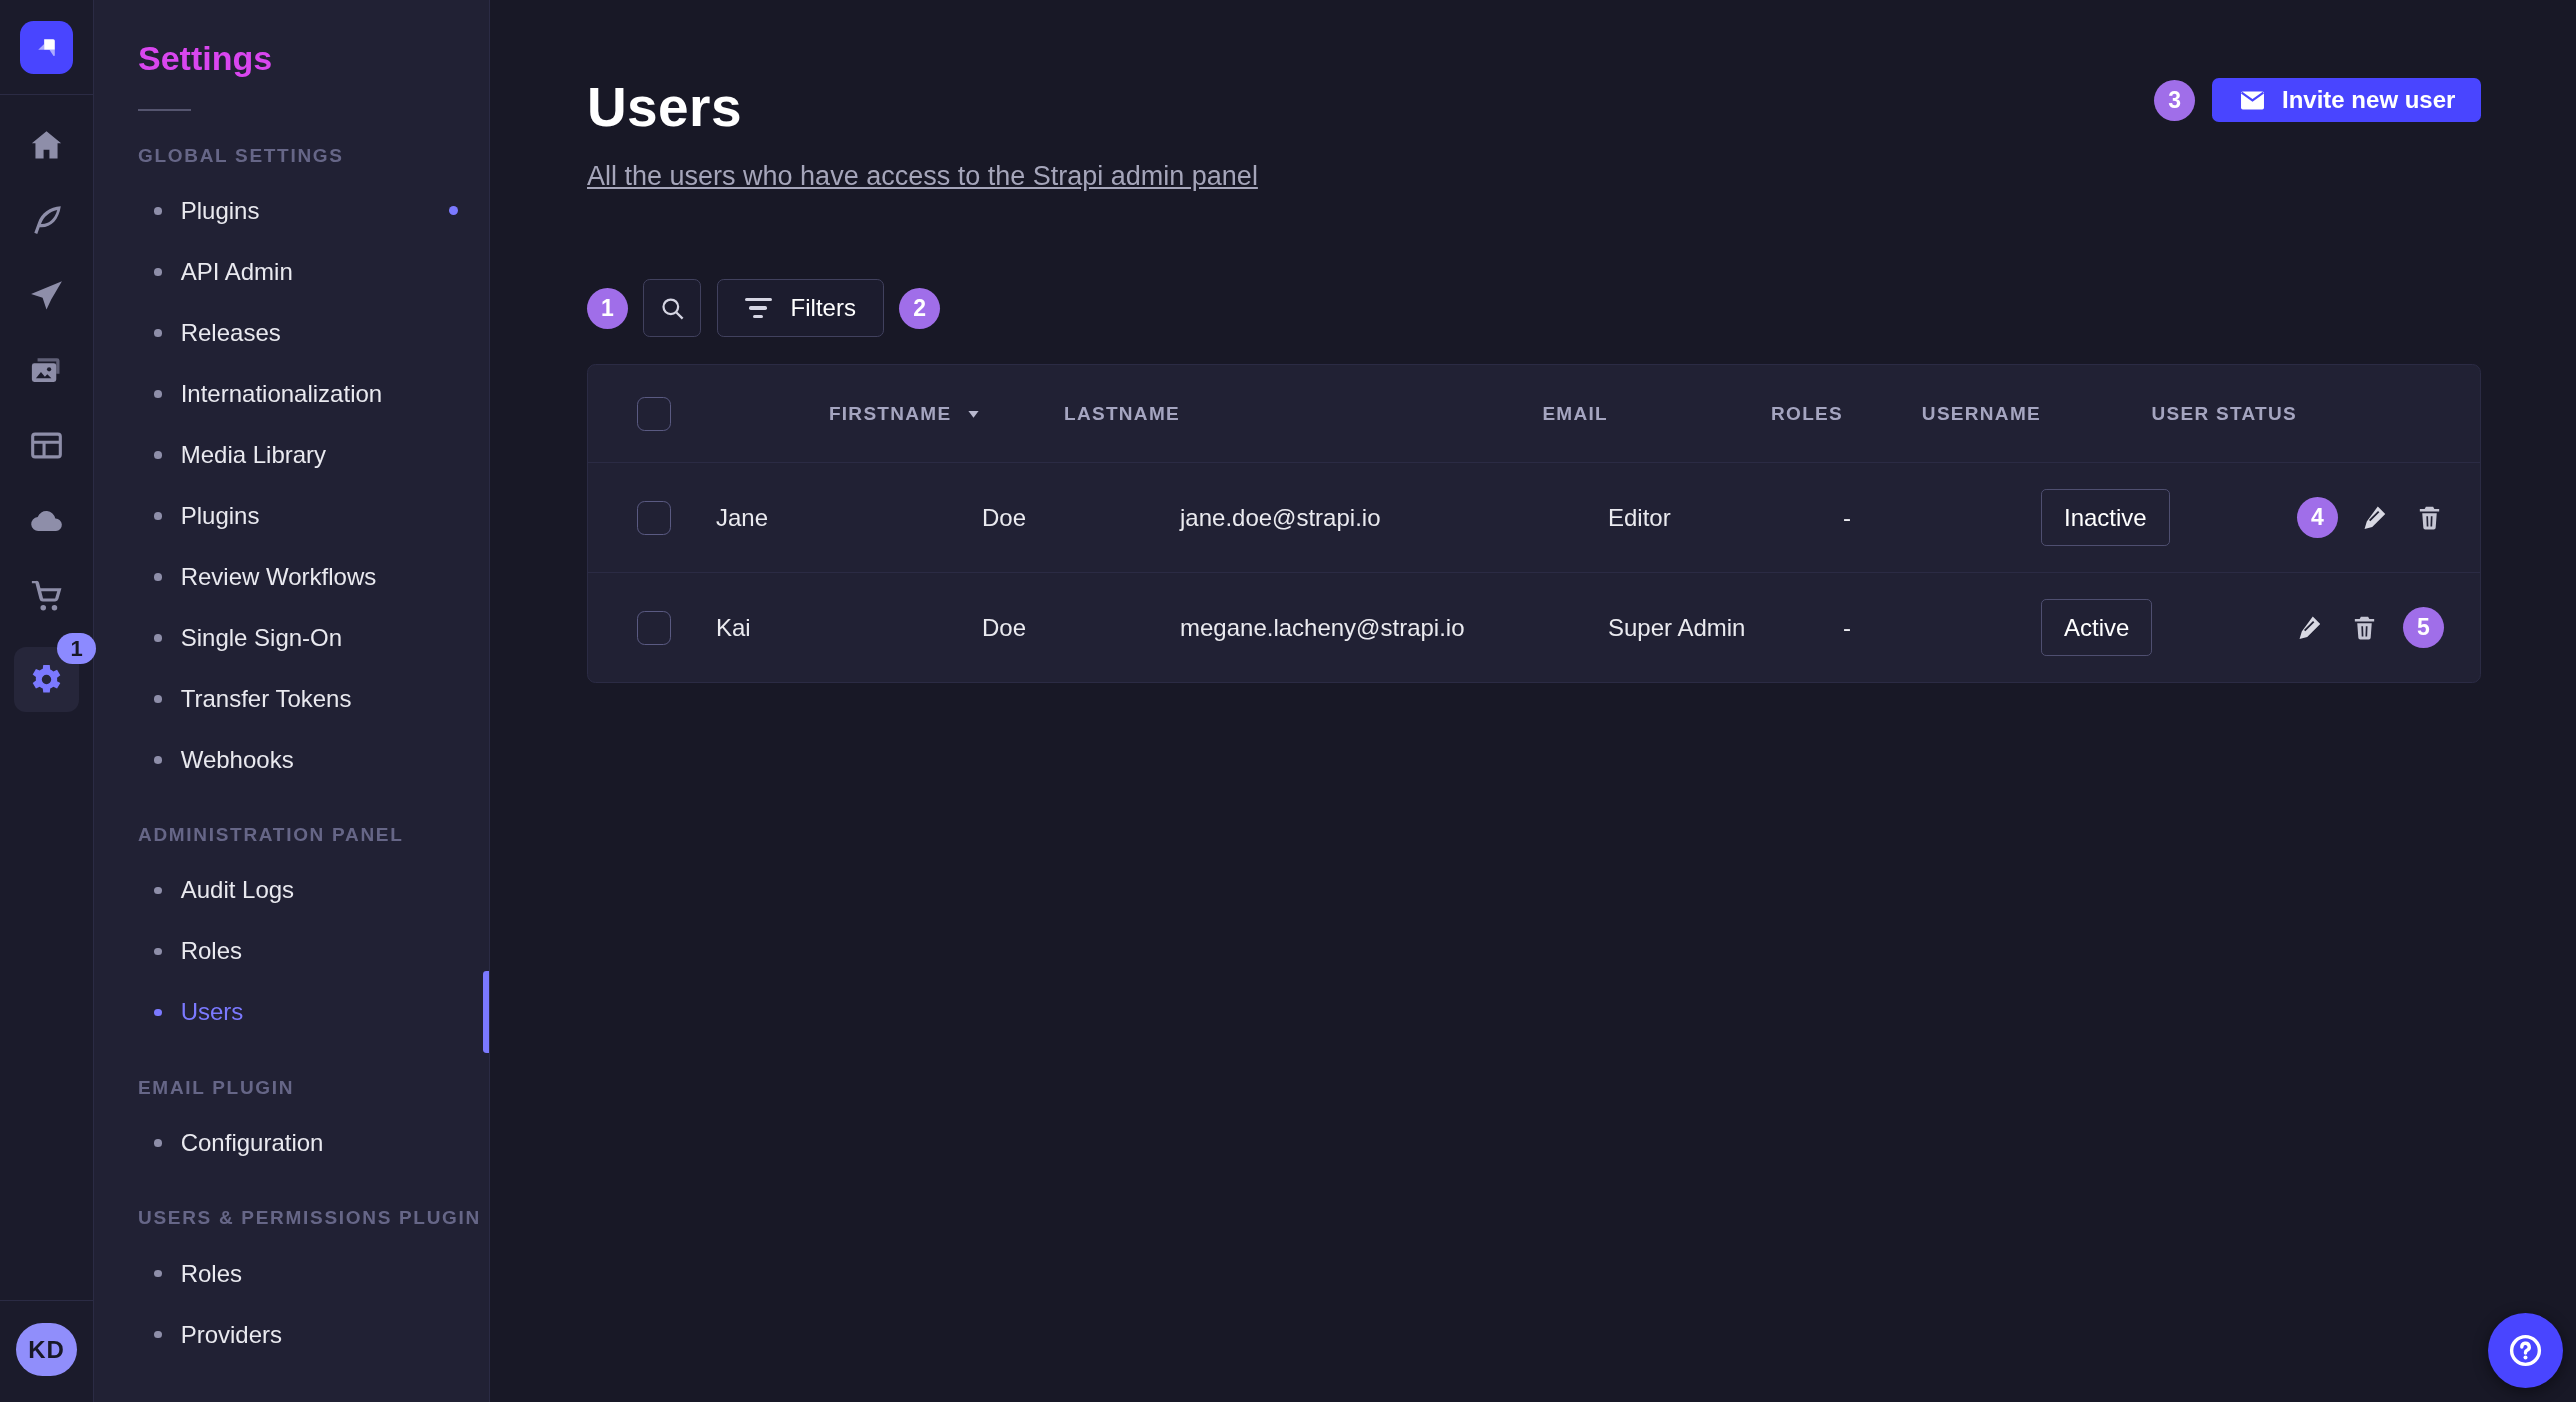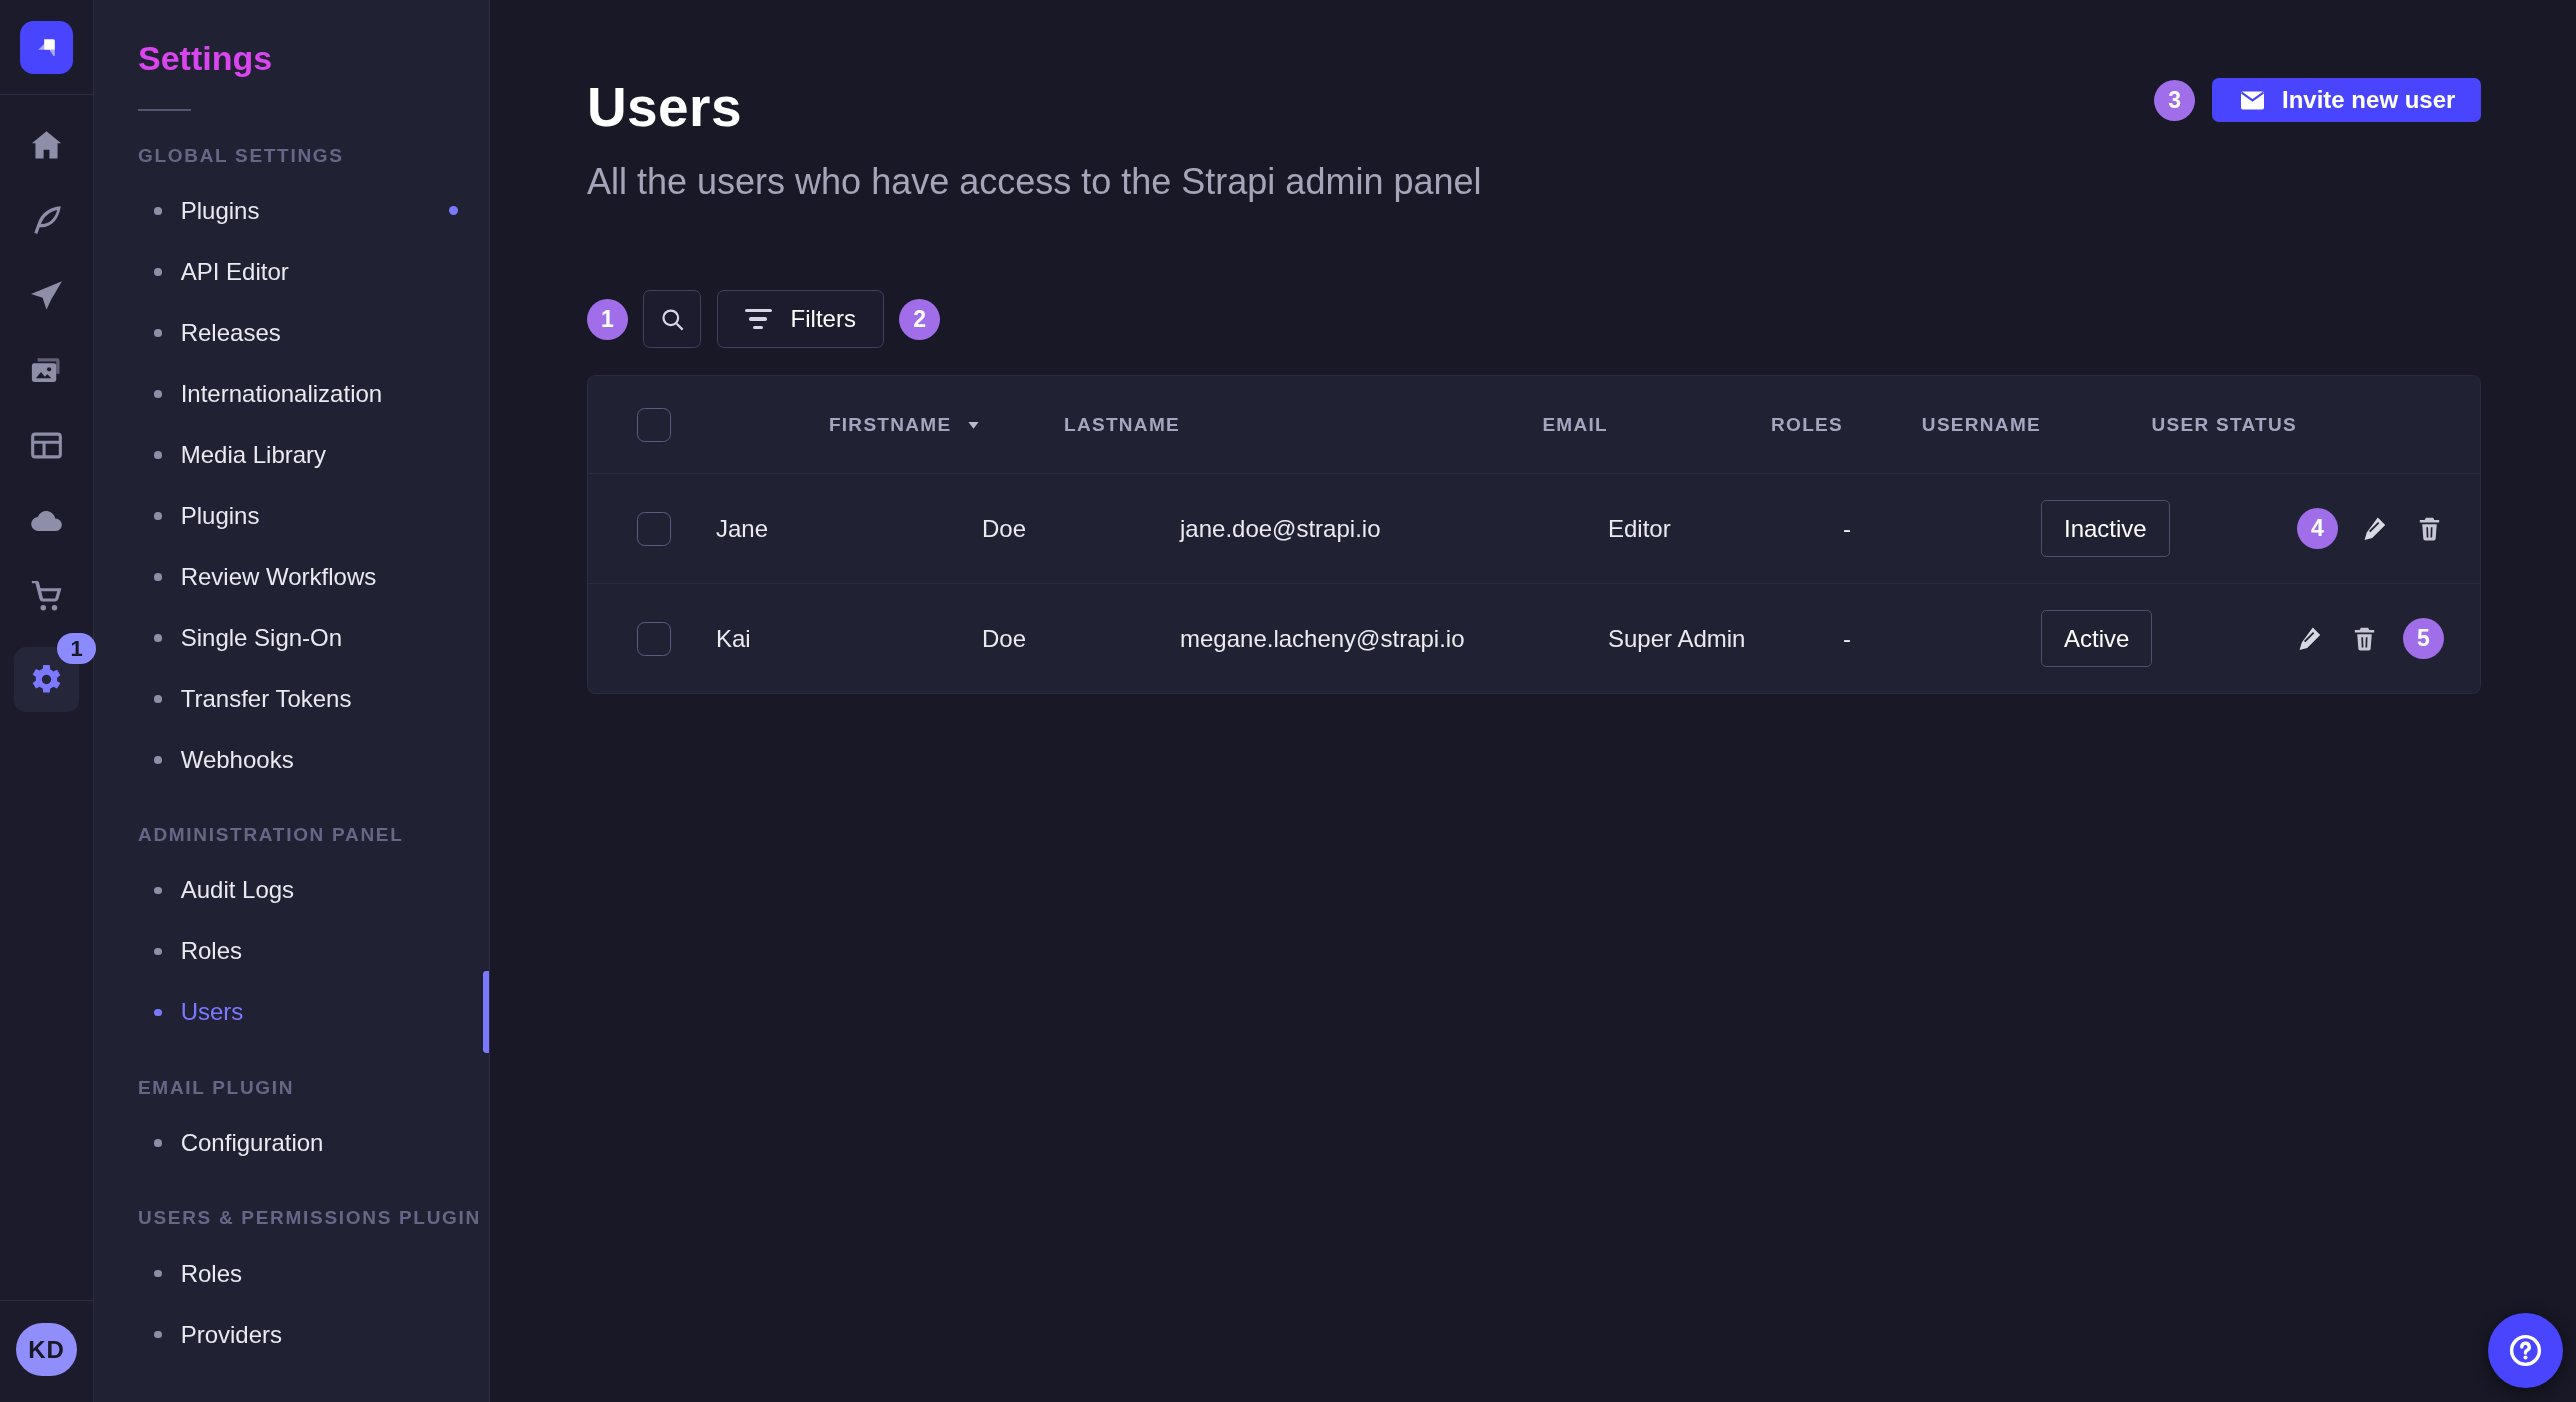--- a/index.html
+++ b/index.html
@@ -114,21 +114,21 @@
   }
   .nav-dot {
     width: 9.4px; height: 9.4px; border-radius: 50%;
     background: #7b79ff; margin-left: auto; margin-right: 31px;
   }
 
   
   .main { flex: 1; padding: 75px 95px 0 97px; position: relative; }
   .main-header { display: flex; justify-content: space-between; align-items: flex-start; }
   .page-title { font-size: 55px; font-weight: bold; color: #ffffff; letter-spacing: 0.4px; }
-  .page-subtitle { font-size: 36px; color: #a5a5ba; margin-top: 22px; }
+  .page-subtitle { font-size: 27px; color: #a5a5ba; margin-top: 22px; text-decoration: underline; }
   .header-right { display: flex; align-items: center; gap: 17px; margin-top: 3.4px; }
   .invite-btn {
     display: flex; align-items: center; gap: 15.3px;
     background: #4945ff; color: #fff;
     border: none; border-radius: 6.8px;
     height: 44px; padding: 0 25.6px;
     font-size: 24px; font-weight: 600;
     font-family: "Liberation Sans", sans-serif;
     cursor: pointer;
   }
@@ -293,21 +293,21 @@
 
     <div class="nav-section">
       <div class="nav-section-header">GLOBAL SETTINGS</div>
       <div class="nav-item">
         <span class="nav-bullet"></span>
         <span class="nav-label">Plugins</span>
         <span class="nav-dot"></span>
       </div>
       <div class="nav-item">
         <span class="nav-bullet"></span>
-        <span class="nav-label">API Editor</span>
+        <span class="nav-label">API Admin</span>
       </div>
       <div class="nav-item">
         <span class="nav-bullet"></span>
         <span class="nav-label">Releases</span>
       </div>
       <div class="nav-item">
         <span class="nav-bullet"></span>
         <span class="nav-label">Internationalization</span>
       </div>
       <div class="nav-item">

